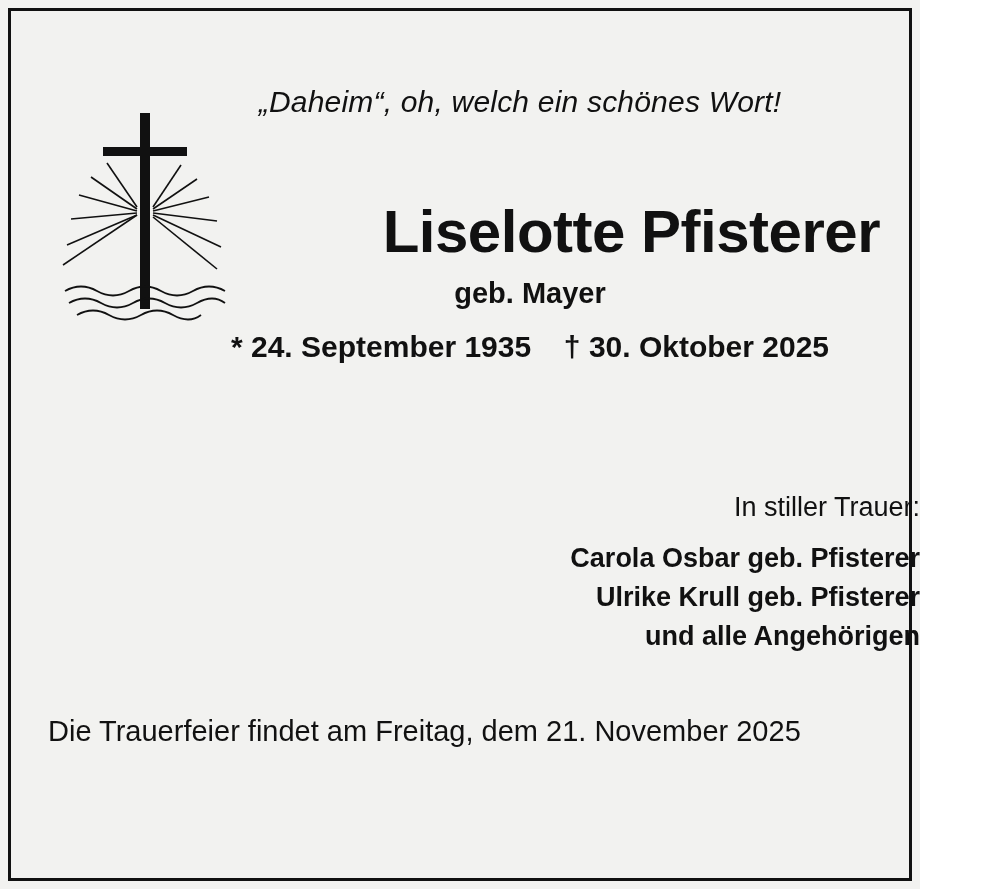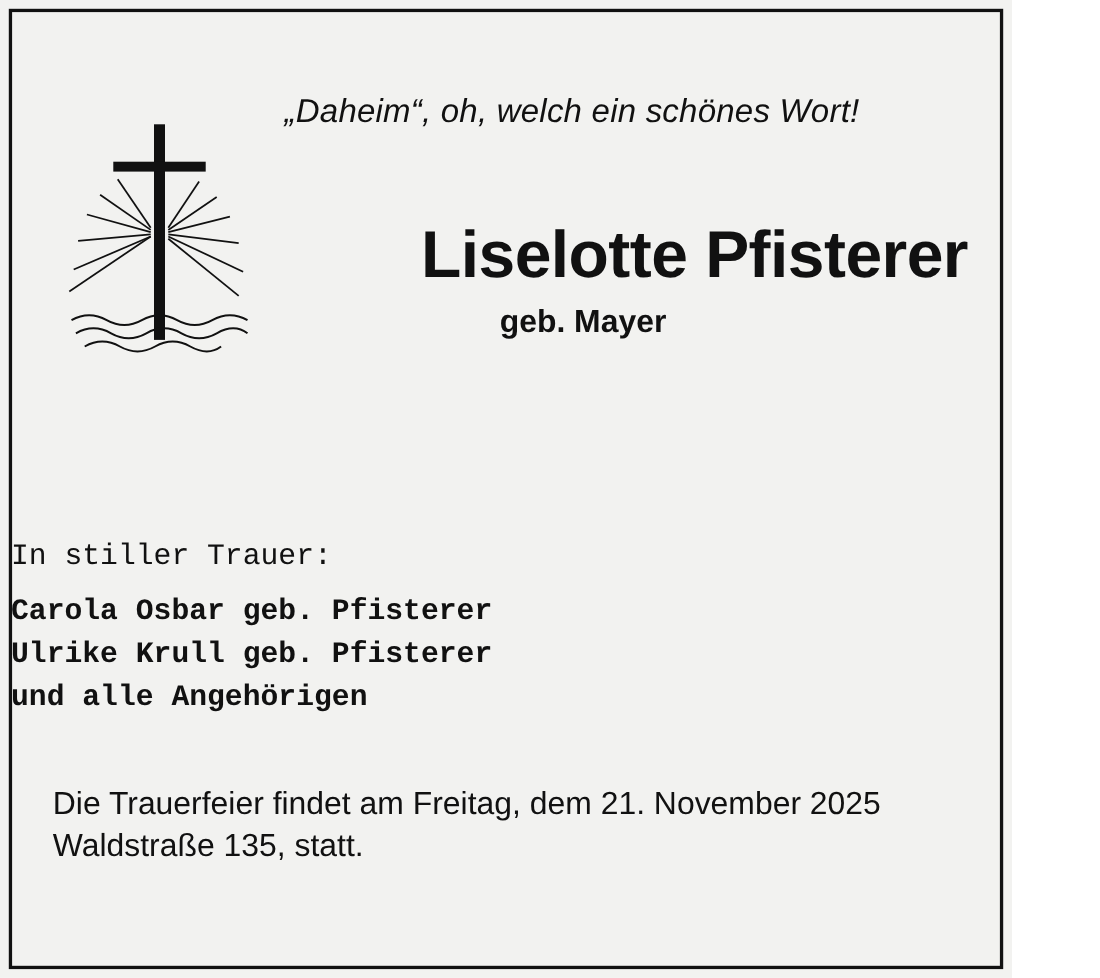--- a/index.html
+++ b/index.html
@@ -93,23 +93,22 @@
     display: inline-block;
     width: 16px;
   }
 
   
   .mourners {
     position: absolute;
     left: 0;
     right: 0;
     top: 492px;
-    text-align: left;
+    text-align: right;
     padding-left: 10px;
-    font-family: Liberation Mono, monospace;
   }
   .mourners-intro {
     font-size: 27px;
     font-weight: normal;
     color: #111111;
   }
   .mourner {
     font-size: 27px;
     font-weight: bold;
     line-height: 1.45;
@@ -168,28 +167,34 @@
         <path d="M20 196 q16 -9 32 0 t32 0 t32 0 t32 0 t32 0"></path>
         <path d="M24 208 q16 -9 32 0 t32 0 t32 0 t32 0 t28 0"></path>
         <path d="M32 220 q16 -9 32 0 t32 0 t32 0 t28 0"></path>
       </g>
     </svg>
   </div>
 
   <div class="name-block">
     <div class="deceased-name">Liselotte Pfisterer</div>
     <div class="maiden-name">geb. Mayer</div>
+    <div class="dates">
+      <span>*</span>
+      <span>24. September 1935</span>
+      <span class="sep"></span>
+      <span>†</span>
+      <span>30. Oktober 2025</span>
+    </div>
   </div>
 
   <div class="mourners">
     <div class="mourners-intro">In stiller Trauer:</div>
     <div class="mourners-list">
       <div class="mourner">Carola Osbar geb. Pfisterer</div>
       <div class="mourner">Ulrike Krull geb. Pfisterer</div>
       <div class="mourner">und alle Angehörigen</div>
     </div>
   </div>
 
   <div class="footer">
     <span class="footer-line">Die Trauerfeier findet am Freitag, dem 21. November 2025</span>
-    <span class="footer-line">Waldstraße 135, statt.</span>
   </div>
 </div>
 
 </body></html>

